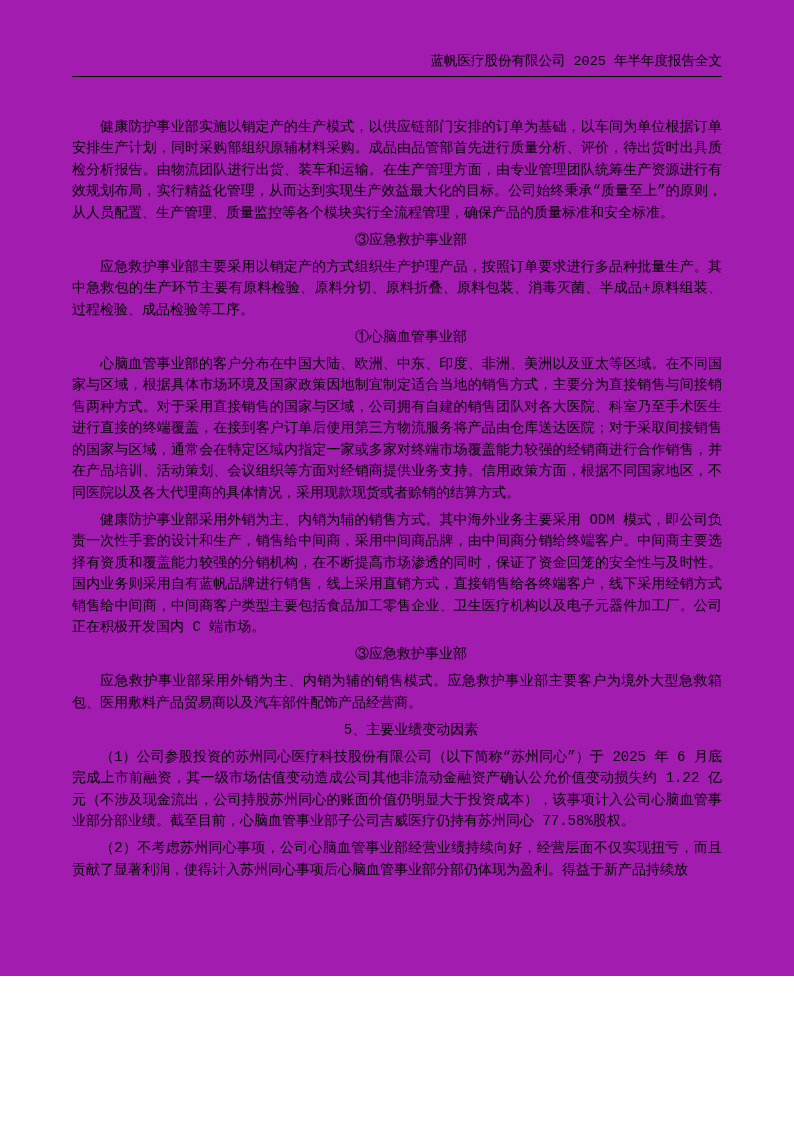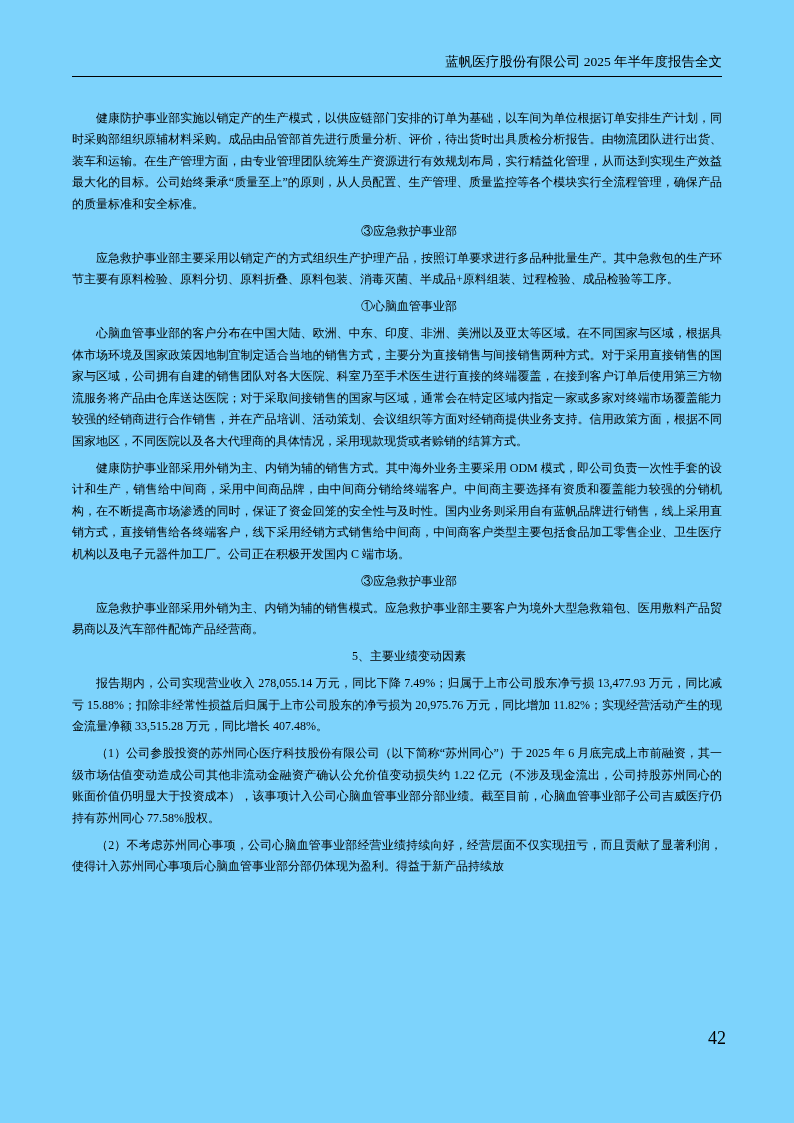--- a/index.html
+++ b/index.html
@@ -3,40 +3,40 @@
 <meta charset="utf-8">
 <style>
   html, body {
     margin: 0;
     padding: 0;
     background: #ffffff;
   }
   .page {
     position: relative;
     width: 794px;
-    height: 1123px;
-    background: #7dd3fc;
+    height: 976px;
+    background: #a21caf;
     overflow: hidden;
-    font-family: Liberation Serif, serif;
+    font-family: Liberation Mono, monospace;
     color: #000000;
     box-sizing: border-box;
   }
   .page-header {
     margin: 0 72px;
     padding-top: 54px;
     padding-bottom: 6px;
     border-bottom: 1px solid #000000;
     text-align: right;
     font-size: 13.5px;
     line-height: 16px;
   }
   .content {
-    margin: 8px 72px;
+    margin: 17px 72px;
     padding-top: 17px;
-    font-size: 12px;
+    font-size: 14px;
     line-height: 21.5px;
   }
   .content p {
     margin: 5.5px 0;
     text-indent: 2em;
     text-align: justify;
   }
   .content p.heading {
     text-align: center;
   }
@@ -59,20 +59,19 @@
   <div class="content">
     <p>健康防护事业部实施以销定产的生产模式，以供应链部门安排的订单为基础，以车间为单位根据订单安排生产计划，同时采购部组织原辅材料采购。成品由品管部首先进行质量分析、评价，待出货时出具质检分析报告。由物流团队进行出货、装车和运输。在生产管理方面，由专业管理团队统筹生产资源进行有效规划布局，实行精益化管理，从而达到实现生产效益最大化的目标。公司始终秉承“质量至上”的原则，从人员配置、生产管理、质量监控等各个模块实行全流程管理，确保产品的质量标准和安全标准。</p>
     <p class="heading">③应急救护事业部</p>
     <p>应急救护事业部主要采用以销定产的方式组织生产护理产品，按照订单要求进行多品种批量生产。其中急救包的生产环节主要有原料检验、原料分切、原料折叠、原料包装、消毒灭菌、半成品+原料组装、过程检验、成品检验等工序。</p>
     <p class="heading">①心脑血管事业部</p>
     <p>心脑血管事业部的客户分布在中国大陆、欧洲、中东、印度、非洲、美洲以及亚太等区域。在不同国家与区域，根据具体市场环境及国家政策因地制宜制定适合当地的销售方式，主要分为直接销售与间接销售两种方式。对于采用直接销售的国家与区域，公司拥有自建的销售团队对各大医院、科室乃至手术医生进行直接的终端覆盖，在接到客户订单后使用第三方物流服务将产品由仓库送达医院；对于采取间接销售的国家与区域，通常会在特定区域内指定一家或多家对终端市场覆盖能力较强的经销商进行合作销售，并在产品培训、活动策划、会议组织等方面对经销商提供业务支持。信用政策方面，根据不同国家地区，不同医院以及各大代理商的具体情况，采用现款现货或者赊销的结算方式。</p>
     <p>健康防护事业部采用外销为主、内销为辅的销售方式。其中海外业务主要采用 ODM 模式，即公司负责一次性手套的设计和生产，销售给中间商，采用中间商品牌，由中间商分销给终端客户。中间商主要选择有资质和覆盖能力较强的分销机构，在不断提高市场渗透的同时，保证了资金回笼的安全性与及时性。国内业务则采用自有蓝帆品牌进行销售，线上采用直销方式，直接销售给各终端客户，线下采用经销方式销售给中间商，中间商客户类型主要包括食品加工零售企业、卫生医疗机构以及电子元器件加工厂。公司正在积极开发国内 C 端市场。</p>
     <p class="heading">③应急救护事业部</p>
     <p>应急救护事业部采用外销为主、内销为辅的销售模式。应急救护事业部主要客户为境外大型急救箱包、医用敷料产品贸易商以及汽车部件配饰产品经营商。</p>
     <p class="heading">5、主要业绩变动因素</p>
-    <p>报告期内，公司实现营业收入 278,055.14 万元，同比下降 7.49%；归属于上市公司股东净亏损 13,477.93 万元，同比减亏 15.88%；扣除非经常性损益后归属于上市公司股东的净亏损为 20,975.76 万元，同比增加 11.82%；实现经营活动产生的现金流量净额 33,515.28 万元，同比增长 407.48%。</p>
     <p>（1）公司参股投资的苏州同心医疗科技股份有限公司（以下简称“苏州同心”）于 2025 年 6 月底完成上市前融资，其一级市场估值变动造成公司其他非流动金融资产确认公允价值变动损失约 1.22 亿元（不涉及现金流出，公司持股苏州同心的账面价值仍明显大于投资成本），该事项计入公司心脑血管事业部分部业绩。截至目前，心脑血管事业部子公司吉威医疗仍持有苏州同心 77.58%股权。</p>
     <p>（2）不考虑苏州同心事项，公司心脑血管事业部经营业绩持续向好，经营层面不仅实现扭亏，而且贡献了显著利润，使得计入苏州同心事项后心脑血管事业部分部仍体现为盈利。得益于新产品持续放</p>
   </div>
 
   <div class="page-number">42</div>
 
 </div>
 
 </body></html>

